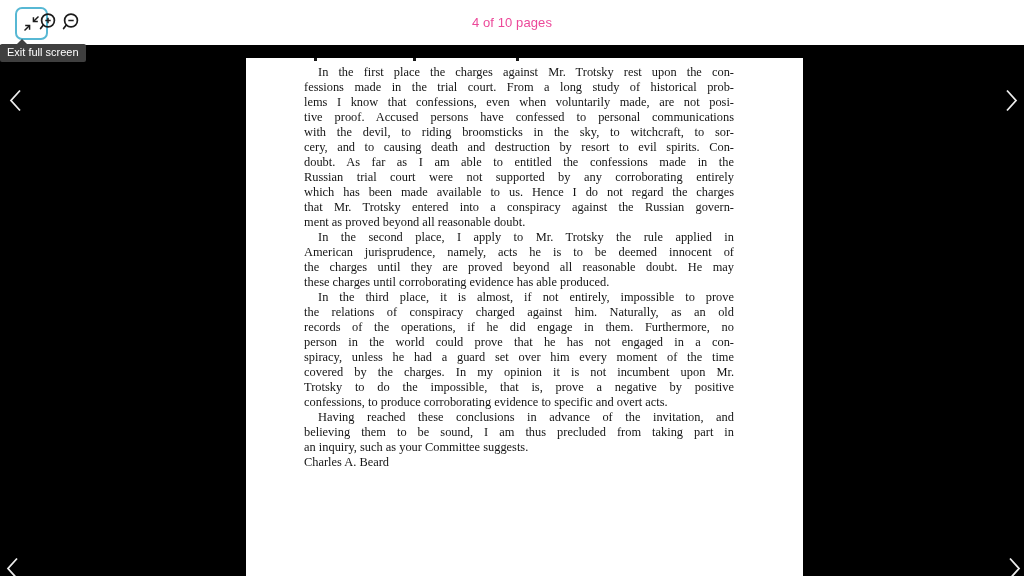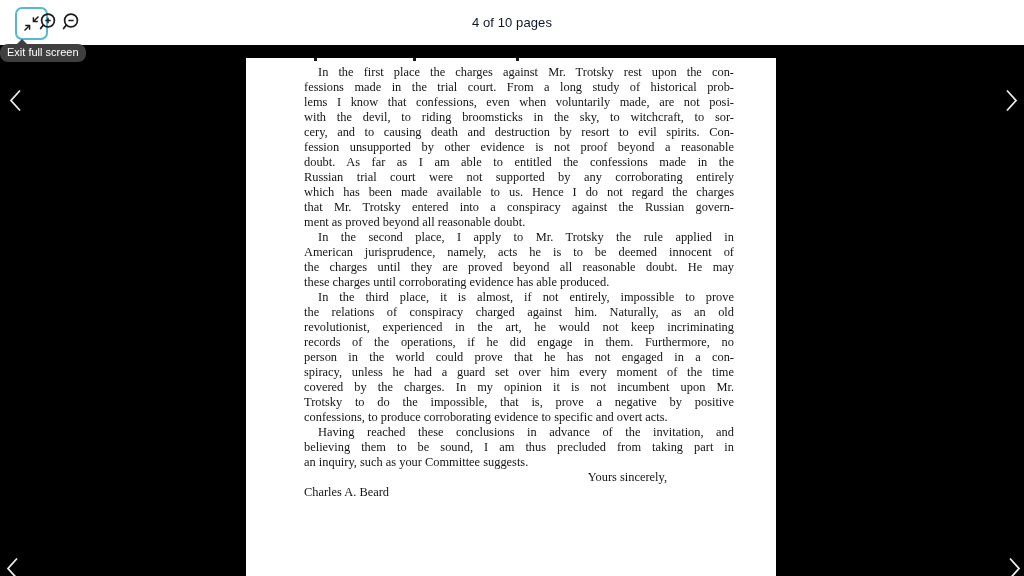--- a/index.html
+++ b/index.html
@@ -15,21 +15,21 @@
   
   .topbar {
     position: absolute; left: 0; top: 0;
     width: 1024px; height: 45px;
     background: #ffffff;
     z-index: 5;
   }
   .page-indicator {
     position: absolute; left: 0; right: 0; top: 0; height: 45px;
     display: flex; align-items: center; justify-content: center;
-    font-size: 13px; color: #0f172a; letter-spacing: 0.1px;
+    font-size: 13px; color: #ec4899; letter-spacing: 0.1px;
   }
   .exit-btn {
     position: absolute; left: 15px; top: 7px;
     width: 33px; height: 33px;
     background: #ffffff;
     border: 2px solid #57b8d4;
     border-radius: 7px;
     display: flex; align-items: center; justify-content: center;
     box-sizing: border-box;
   }
@@ -40,21 +40,21 @@
   }
   .icon-btn.zoom-in  { left: 37px; }
   .icon-btn.zoom-out { left: 60px; }
 
   
   .tooltip {
     position: absolute; left: 0; top: 44px;
     background: #3f3f3f; color: #ffffff;
     font-size: 11px; line-height: 13px;
     padding: 2px 7px 3px 7px;
-    border-radius: 8px;
+    border-radius: 2px;
     z-index: 6;
     white-space: nowrap;
   }
   .tooltip-caret {
     position: absolute; left: 17px; top: -5px;
     width: 0; height: 0;
     border-left: 5px solid transparent;
     border-right: 5px solid transparent;
     border-bottom: 5px solid #3f3f3f;
   }
@@ -62,20 +62,21 @@
   
   .canvas {
     position: absolute; left: 0; top: 45px;
     width: 1024px; height: 531px;
     background: #000000;
   }
   .page {
     position: absolute; left: 246px; top: 13px; 
     width: 530px; height: 518px;
     background: #ffffff;
+    padding-left: 27px;
   }
   .crop-mark {
     position: absolute; top: 0; width: 3px; height: 3px; background: #161616;
   }
   .crop-mark.m1 { left: 68px; }
   .crop-mark.m2 { left: 167px; }
   .crop-mark.m3 { left: 270px; }
 
   .textwrap {
     position: absolute; left: 0; top: 7px;
@@ -155,46 +156,44 @@
 
   <div class="page">
     <div class="crop-mark m1"></div>
     <div class="crop-mark m2"></div>
     <div class="crop-mark m3"></div>
     <div class="textwrap">
       <div>
           <div class="line first">In the first place the charges against Mr. Trotsky rest upon the con-</div>
           <div class="line">fessions made in the trial court. From a long study of historical prob-</div>
           <div class="line">lems I know that confessions, even when voluntarily made, are not posi-</div>
+          <div class="line">tive proof. Accused persons have confessed to personal communications</div>
           <div class="line">with the devil, to riding broomsticks in the sky, to witchcraft, to sor-</div>
           <div class="line">cery, and to causing death and destruction by resort to evil spirits. Con-</div>
-          <div class="line">fession unsupported by other evidence is not proof beyond a reasonable</div>
           <div class="line">doubt. As far as I am able to entitled the confessions made in the</div>
           <div class="line">Russian trial court were not supported by any corroborating entirely</div>
           <div class="line">which has been made available to us. Hence I do not regard the charges</div>
           <div class="line">that Mr. Trotsky entered into a conspiracy against the Russian govern-</div>
           <div class="line last">ment as proved beyond all reasonable doubt.</div>
           <div class="line first">In the second place, I apply to Mr. Trotsky the rule applied in</div>
           <div class="line">American jurisprudence, namely, acts he is to be deemed innocent of</div>
           <div class="line">the charges until they are proved beyond all reasonable doubt. He may</div>
           <div class="line last">these charges until corroborating evidence has able produced.</div>
           <div class="line first">In the third place, it is almost, if not entirely, impossible to prove</div>
           <div class="line">the relations of conspiracy charged against him. Naturally, as an old</div>
-          <div class="line">revolutionist, experienced in the art, he would not keep incriminating</div>
           <div class="line">records of the operations, if he did engage in them. Furthermore, no</div>
           <div class="line">person in the world could prove that he has not engaged in a con-</div>
           <div class="line">spiracy, unless he had a guard set over him every moment of the time</div>
           <div class="line">covered by the charges. In my opinion it is not incumbent upon Mr.</div>
           <div class="line">Trotsky to do the impossible, that is, prove a negative by positive</div>
           <div class="line last">confessions, to produce corroborating evidence to specific and overt acts.</div>
           <div class="line first">Having reached these conclusions in advance of the invitation, and</div>
           <div class="line">believing them to be sound, I am thus precluded from taking part in</div>
           <div class="line last">an inquiry, such as your Committee suggests.</div>
         </div>
-      <div class="closing-sal">Yours sincerely,</div>
       <div class="closing-sig">Charles A. Beard</div>
     </div>
   </div>
 
   <button class="nav-btn nav-prev-top">
     <span style="display:flex;">
       <svg width="15" height="25" viewBox="0 0 15 25" fill="none" stroke="#ededed" stroke-width="1.8">
         <polyline points="12,2.5 3,12.5 12,22.5"></polyline>
       </svg>
     </span>

